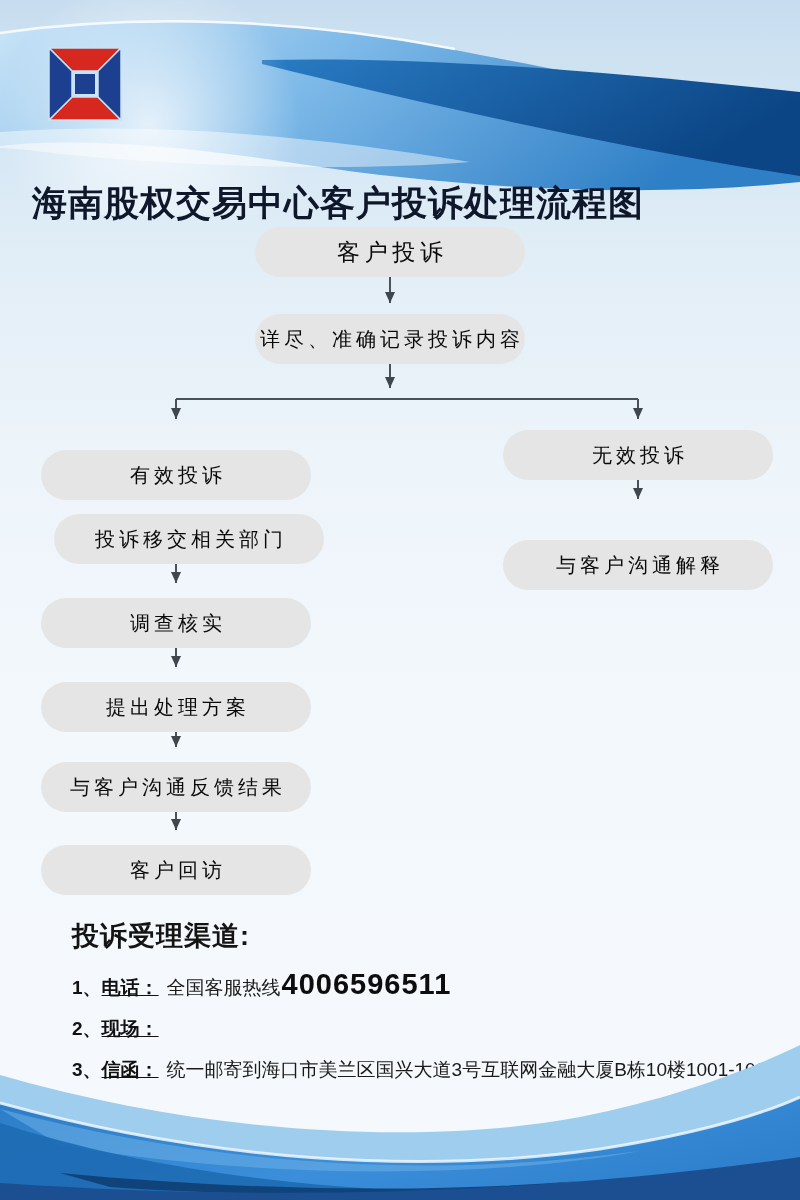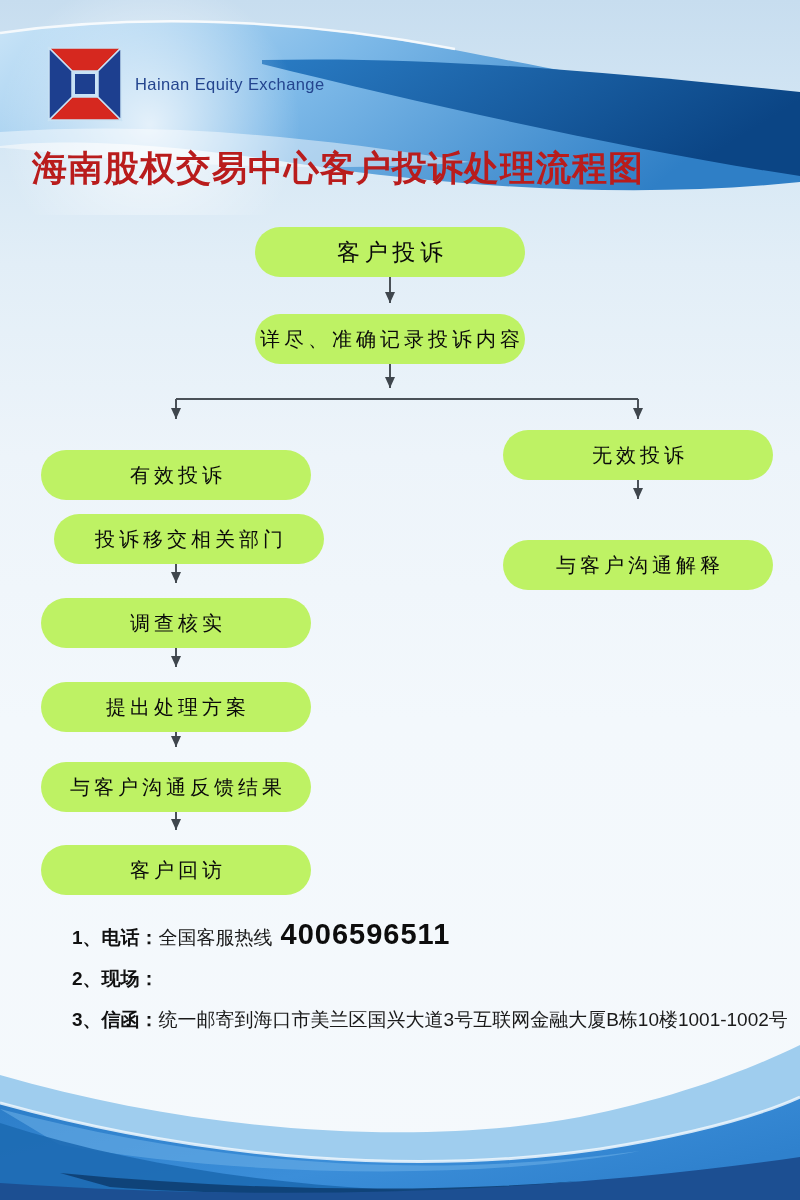--- a/index.html
+++ b/index.html
@@ -9,49 +9,49 @@
     background:linear-gradient(180deg,#c7ddef 0%,#d3e6f4 10%,#e2eef7 22%,#edf4fa 38%,#f3f8fc 60%,#f5f9fc 100%);
   }
   
   .header-svg{position:absolute;left:0;top:0;}
   .logo-wrap{position:absolute;left:47px;top:46px;display:flex;align-items:center;}
   .logo-text{margin-left:12px;display:flex;flex-direction:column;}
   .org-cn{font-size:27px;font-weight:700;color:#1c3c90;letter-spacing:1.5px;line-height:30px;}
   .org-en{font-size:16.5px;font-weight:400;color:#24458f;letter-spacing:0.4px;line-height:22px;}
   
   .page-title{
-    position:absolute;left:0;top:145px;width:676px;text-align:center;
+    position:absolute;left:0;top:180px;width:676px;text-align:center;
     font-family:"Liberation Serif","DejaVu Serif",serif;
-    font-size:35px;font-weight:700;color:#b91c1c;letter-spacing:1px;
+    font-size:35px;font-weight:700;color:#0f172a;letter-spacing:1px;
   }
   
   .node{
-    position:absolute;width:270px;height:50px;border-radius:25px;background:#bef264;
+    position:absolute;width:270px;height:50px;border-radius:25px;background:#e5e5e5;
     display:flex;align-items:center;justify-content:center;
     font-family:Liberation Serif, serif;
     font-size:20px;color:#0a0a0a;letter-spacing:0.2em;text-indent:0.2em;white-space:nowrap;
   }
   #n-complaint{left:255px;top:227px;font-size:23px;}
   #n-record{left:255px;top:314px;}
   #n-valid{left:41px;top:430px;margin-top:20px;}
   #n-transfer{left:54px;top:514px;}
   #n-investigate{left:41px;top:598px;text-align:right;}
   #n-proposal{left:41px;top:682px;}
   #n-feedback{left:41px;top:762px;}
   #n-revisit{left:41px;top:845px;}
   #n-invalid{left:503px;top:430px;}
   #n-explain{left:503px;top:540px;}
   .connector-svg{position:absolute;left:0;top:220px;pointer-events:none;}
   
   .channels{position:absolute;left:72px;top:918px;width:680px;}
   .channels-heading{font-size:27px;font-weight:700;color:#141414;letter-spacing:1px;margin-bottom:14px;}
   .channel-line{display:flex;align-items:baseline;margin-bottom:15px;font-size:19px;color:#1a1a1a;white-space:nowrap;}
   .channel-no,.channel-label{font-weight:700;color:#111;}
-  .channel-label{}
-  .channel-phone{font-size:29px;font-weight:700;margin-left:8px;letter-spacing:1px;color:#0d0d0d;}
+  .channel-label{margin-right:8px;text-decoration:underline;}
+  .channel-phone{font-size:29px;font-weight:700;margin-left:1px;letter-spacing:1px;color:#0d0d0d;}
   
   .footer-svg{position:absolute;left:0;bottom:0;}
 </style>
 </head>
 <body>
 
 <svg class="header-svg" width="800" height="215" viewBox="0 0 800 215">
   <defs>
     <linearGradient id="bandG" x1="0" y1="0" x2="1" y2="0.25">
       <stop offset="0" stop-color="#c9e4f7"></stop>
@@ -76,21 +76,20 @@
 
 <div class="logo-wrap">
   <svg width="76" height="76" viewBox="0 0 76 76">
     <polygon points="2,2 74,2 51,25 25,25" fill="#d6281f" stroke="#c9e2f4" stroke-width="1.5"></polygon>
     <polygon points="2,74 74,74 51,51 25,51" fill="#d6281f" stroke="#c9e2f4" stroke-width="1.5"></polygon>
     <polygon points="2,2 25,25 25,51 2,74" fill="#1d3f8f" stroke="#c9e2f4" stroke-width="1.5"></polygon>
     <polygon points="74,2 51,25 51,51 74,74" fill="#1d3f8f" stroke="#c9e2f4" stroke-width="1.5"></polygon>
     <rect x="28" y="28" width="20" height="20" fill="#1d3f8f"></rect>
   </svg>
   <div class="logo-text">
-    <span class="org-en">Hainan Equity Exchange</span>
   </div>
 </div>
 
 <div class="page-title">海南股权交易中心客户投诉处理流程图</div>
 
 <svg class="connector-svg" width="800" height="690" viewBox="0 0 800 690">
   <defs>
     <marker id="arr" viewBox="0 0 11 10" refX="11" refY="5" markerWidth="11" markerHeight="10" orient="auto" markerUnits="userSpaceOnUse">
       <path d="M0,0 L11,5 L0,10 Z" fill="#3f464d"></path>
     </marker>
@@ -115,20 +114,21 @@
 <div class="node" id="n-valid">有效投诉</div>
 <div class="node" id="n-transfer">投诉移交相关部门</div>
 <div class="node" id="n-investigate">调查核实</div>
 <div class="node" id="n-proposal">提出处理方案</div>
 <div class="node" id="n-feedback">与客户沟通反馈结果</div>
 <div class="node" id="n-revisit">客户回访</div>
 <div class="node" id="n-invalid">无效投诉</div>
 <div class="node" id="n-explain">与客户沟通解释</div>
 
 <div class="channels">
+  <div class="channels-heading">投诉受理渠道:</div>
 
   <div class="channel-line">
     <span class="channel-no">1、</span>
     <span class="channel-label">电话：</span>
     <span class="channel-text">全国客服热线</span>
     <span class="channel-phone">4006596511</span>
   </div>
 
   <div class="channel-line">
     <span class="channel-no">2、</span>

